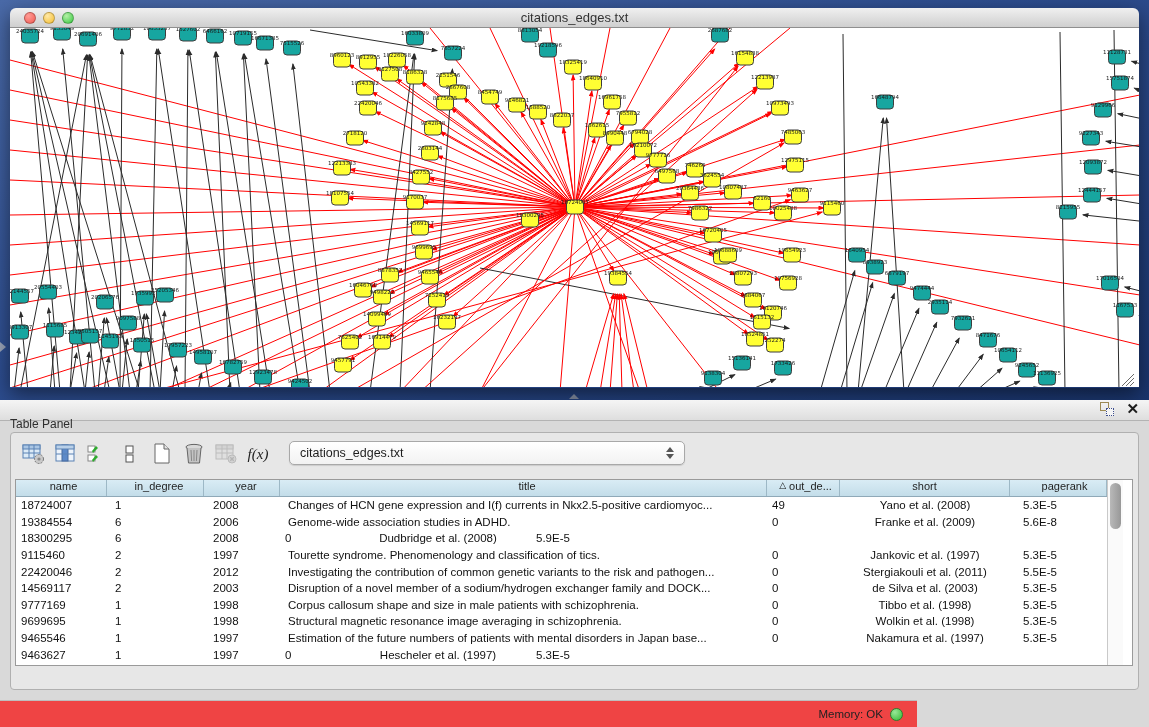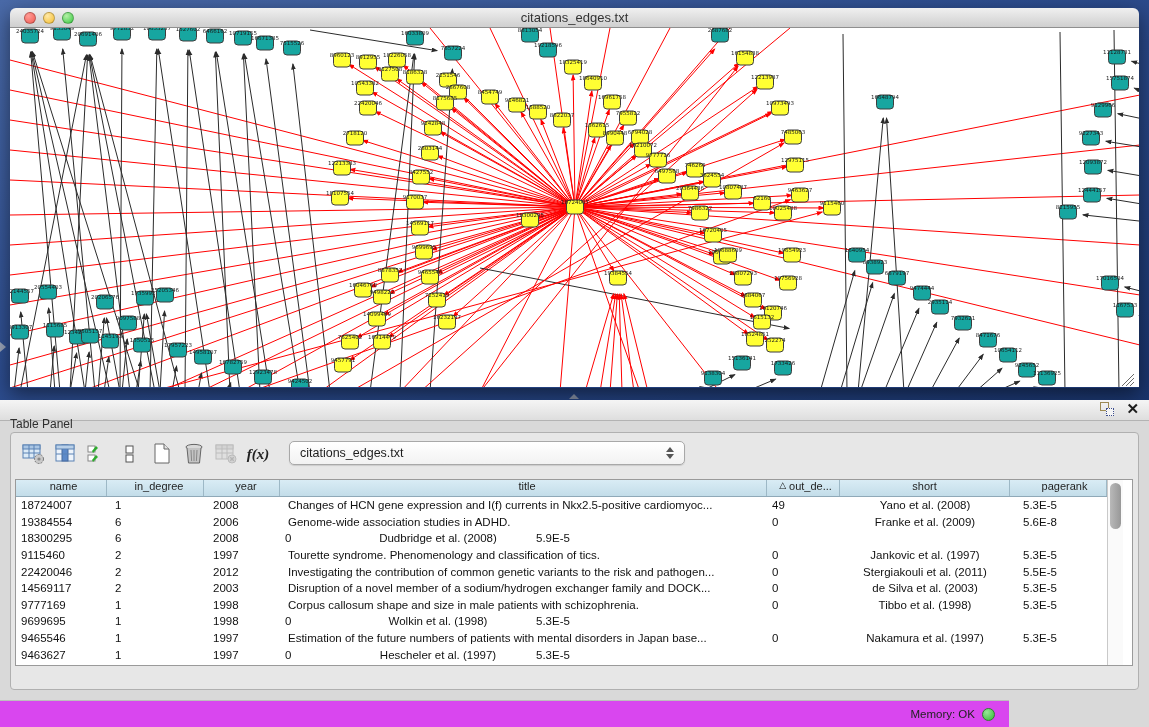--- a/index.html
+++ b/index.html
@@ -37,21 +37,21 @@
   .float-icon { position:relative; width:14px; height:14px; display:inline-block; }
   .float-icon .sq-back { position:absolute; left:0; top:0; width:9px; height:9px; border:1.5px solid #9d8a55; }
   .float-icon .sq-front { position:absolute; right:0; bottom:0; width:8px; height:8px; border:1.5px dotted #3f4f8e; background:#f5f5f5; }
   .close-x { font-size:15px; font-weight:bold; color:#1c1c1c; line-height:14px; cursor:default; }
 
   .panel-body { position:absolute; left:10px; top:32px; width:1129px; height:258px;
     background:#e7e7e7; border:1px solid #b0b0b0; border-radius:4px; }
   .toolbar { position:relative; height:42px; display:flex; align-items:center; padding-left:8px; }
   .tb-btn { width:30px; height:30px; display:flex; align-items:center; justify-content:center; margin-right:2px; border-radius:4px; }
   .tb-btn.disabled { opacity:.45; }
-  .fx-label { font-family:"Liberation Serif", serif; font-style:italic; font-weight:bold; font-size:15px; color:#222; }
+  .fx-label { font-family:"Liberation Serif", serif; font-style:italic; font-weight:normal; font-size:15px; color:#222; }
   .dropdown { position:absolute; left:278px; top:8px; width:396px; height:24px; background:linear-gradient(#ffffff,#f2f2f2);
     border:1px solid #a8a8a8; border-radius:5px; display:flex; align-items:center; padding:0 10px; box-shadow:0 1px 1px rgba(0,0,0,.12); }
   .dropdown-value { flex:1; font-size:12.5px; color:#1d1d1d; }
   .stepper { display:flex; flex-direction:column; gap:2px; align-items:center; }
   .stepper .up { width:0; height:0; border-left:4px solid transparent; border-right:4px solid transparent; border-bottom:5px solid #555; }
   .stepper .down { width:0; height:0; border-left:4px solid transparent; border-right:4px solid transparent; border-top:5px solid #555; }
 
   
   .grid-area { position:absolute; left:4px; top:46px; width:1118px; height:187px; background:#ffffff; border:1px solid #9a9a9a; display:flex; }
   .grid { width:1091px; }
@@ -71,21 +71,21 @@
   .vthumb { position:absolute; left:2px; top:3px; width:11px; height:46px; background:linear-gradient(90deg,#b9b9b9,#989898); border-radius:6px; }
 
   
   .tab-strip { position:absolute; left:0; top:272px; width:100%; display:flex; justify-content:center; }
   .seg { display:flex; border:1px solid #8f8f8f; border-radius:5px; overflow:hidden; height:21px; box-shadow:0 1px 1px rgba(255,255,255,.7); }
   .seg-btn { padding:0 14px; font-size:12.5px; display:flex; align-items:center; background:linear-gradient(#ffffff,#ededed); color:#222; border-right:1px solid #b5b5b5; }
   .seg-btn:last-child { border-right:none; }
   .seg-btn.active { background:linear-gradient(#8f8f8f,#747474); color:#f3f3f3; }
 
   
-  .status-bar { position:absolute; left:0; top:700px; width:1009px; height:27px; background:#d946ef; border-top:1px solid #bdbdbd;
+  .status-bar { position:absolute; left:0; top:700px; width:917px; height:27px; background:#ef4444; border-top:1px solid #bdbdbd;
     display:flex; align-items:center; justify-content:flex-end; padding-right:14px; gap:7px; }
   .memory-label { font-size:11.5px; color:#222; }
   .mem-dot { width:13px; height:13px; border-radius:50%; border:1px solid #2e7e2e;
     background:radial-gradient(circle at 35% 30%, #97e897, #34b934); }
 </style>
 </head>
 <body>
 
 <div class="net-frame">
   <div class="frame-marker-left"></div>
@@ -980,20 +980,21 @@
               <div class="gr-cell c2">1998</div>
               <div class="gr-cell c3">Corpus callosum shape and size in male patients with schizophrenia.</div>
               <div class="gr-cell c4">0</div>
               <div class="gr-cell c5">Tibbo et al. (1998)</div>
               <div class="gr-cell c6">5.3E-5</div>
             </div>
             <div class="grid-row">
               <div class="gr-cell c0">9699695</div>
               <div class="gr-cell c1">1</div>
               <div class="gr-cell c2">1998</div>
+              <div class="gr-cell c3">Structural magnetic resonance image averaging in schizophrenia.</div>
               <div class="gr-cell c4">0</div>
               <div class="gr-cell c5">Wolkin et al. (1998)</div>
               <div class="gr-cell c6">5.3E-5</div>
             </div>
             <div class="grid-row">
               <div class="gr-cell c0">9465546</div>
               <div class="gr-cell c1">1</div>
               <div class="gr-cell c2">1997</div>
               <div class="gr-cell c3">Estimation of the future numbers of patients with mental disorders in Japan base...</div>
               <div class="gr-cell c4">0</div>

